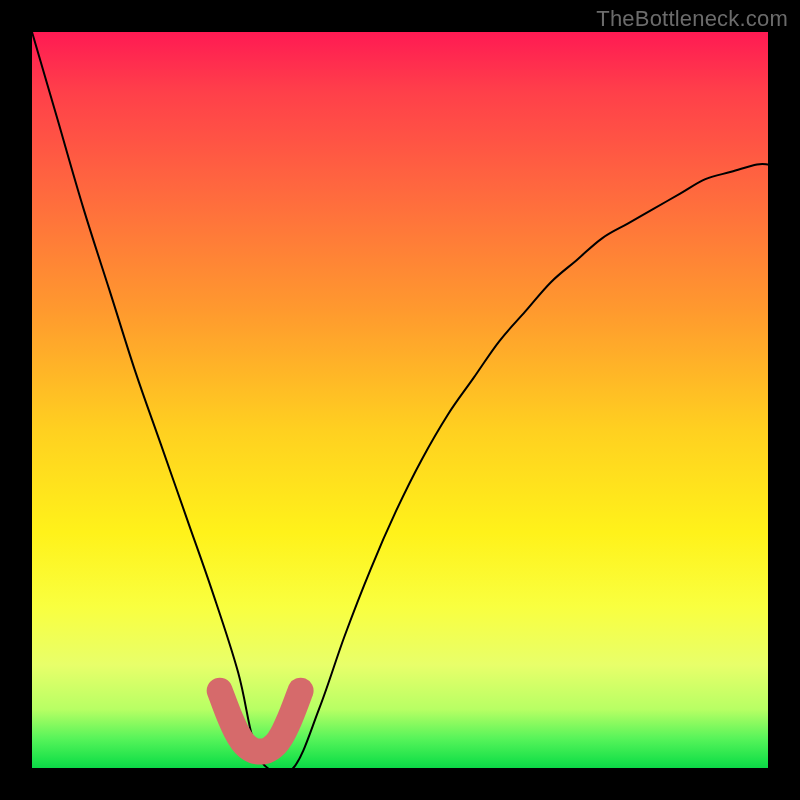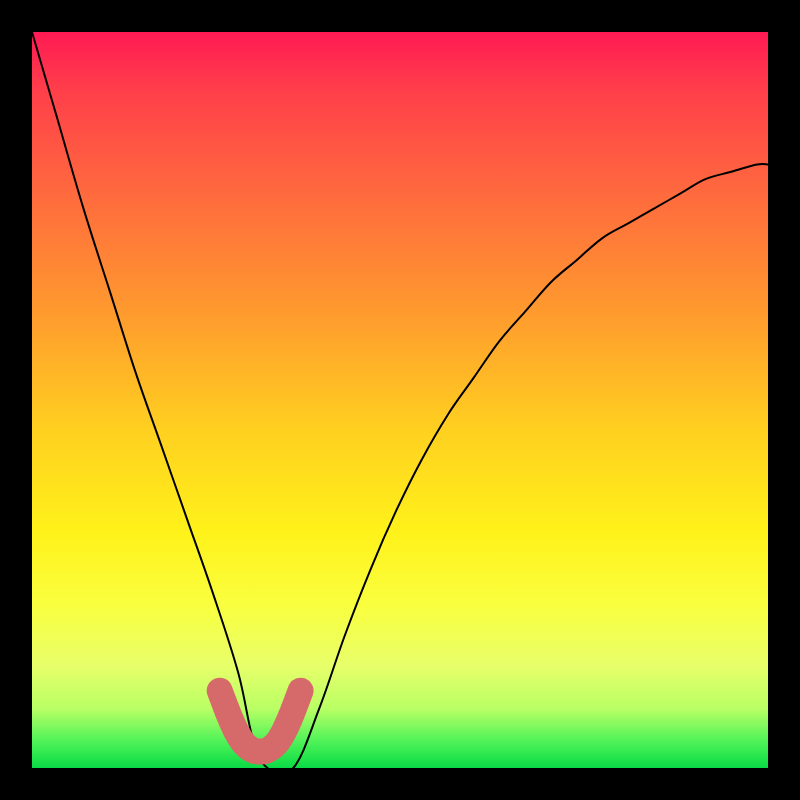--- a/index.html
+++ b/index.html
@@ -56,19 +56,20 @@
     stroke-width: 26;
     stroke-linecap: round;
     stroke-linejoin: round;
     fill: none;
   }
 </style>
 </head>
 <body>
 
 <div class="frame">
+  <div class="watermark">TheBottleneck.com</div>
   <div class="plot">
     <svg viewBox="0 0 736 736" preserveAspectRatio="none">
       <path id="curve-path" class="curve" d="M 0.0 0.0 C 4.6 15.9, 16.5 56.5, 25.8 88.3 C 35.0 120.1, 42.2 146.2, 51.5 176.6 C 60.8 207.1, 68.0 228.5, 77.3 257.6 C 86.6 286.7, 93.8 310.7, 103.0 338.6 C 112.3 366.4, 119.5 385.7, 128.8 412.2 C 138.1 438.7, 145.3 459.3, 154.6 485.8 C 163.8 512.3, 171.0 531.5, 180.3 559.4 C 189.6 587.2, 198.8 613.8, 206.1 640.3 C 213.4 666.8, 215.5 689.3, 220.8 706.6 C 226.1 723.8, 228.2 730.7, 235.5 736.0 C 242.8 741.3, 252.0 746.6, 261.3 736.0 C 270.6 725.4, 277.8 701.0, 287.0 677.1 C 296.3 653.3, 303.5 628.7, 312.8 603.5 C 322.1 578.3, 329.3 559.8, 338.6 537.3 C 347.8 514.8, 355.0 498.3, 364.3 478.4 C 373.6 458.5, 380.8 444.1, 390.1 426.9 C 399.4 409.7, 406.6 397.3, 415.8 382.7 C 425.1 368.1, 432.3 359.2, 441.6 345.9 C 450.9 332.7, 458.1 321.0, 467.4 309.1 C 476.6 297.2, 483.8 290.3, 493.1 279.7 C 502.4 269.1, 509.6 259.5, 518.9 250.2 C 528.2 241.0, 535.4 236.1, 544.6 228.2 C 553.9 220.2, 561.1 212.7, 570.4 206.1 C 579.7 199.5, 586.9 196.7, 596.2 191.4 C 605.4 186.1, 612.6 181.9, 621.9 176.6 C 631.2 171.3, 638.4 167.2, 647.7 161.9 C 657.0 156.6, 664.2 151.2, 673.4 147.2 C 682.7 143.2, 689.9 142.5, 699.2 139.8 C 708.5 137.2, 718.3 133.8, 725.0 132.5 C 731.6 131.2, 734.0 132.5, 736.0 132.5"></path>
       <path id="marker-path" class="marker" d="M 187.7 658.7 Q 187.7 658.7 193.2 673.4 Q 198.7 688.2 204.2 699.2 Q 209.8 710.2 215.3 714.7 Q 220.8 719.1 224.5 719.4 Q 228.2 719.8 231.8 719.4 Q 235.5 719.1 241.0 714.7 Q 246.6 710.2 252.1 699.2 Q 257.6 688.2 263.1 673.4 T 268.6 658.7"></path>
     </svg>
   </div>
 </div>
 
 </body></html>

